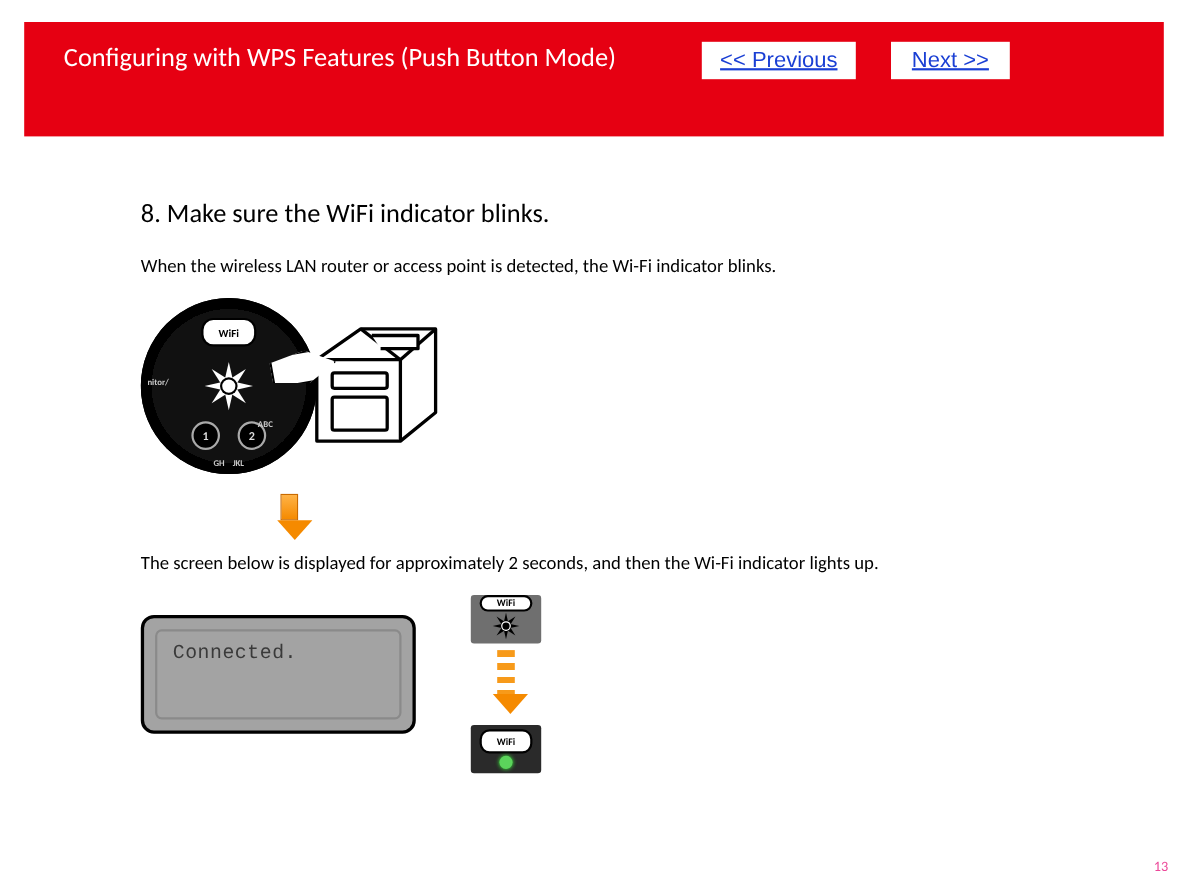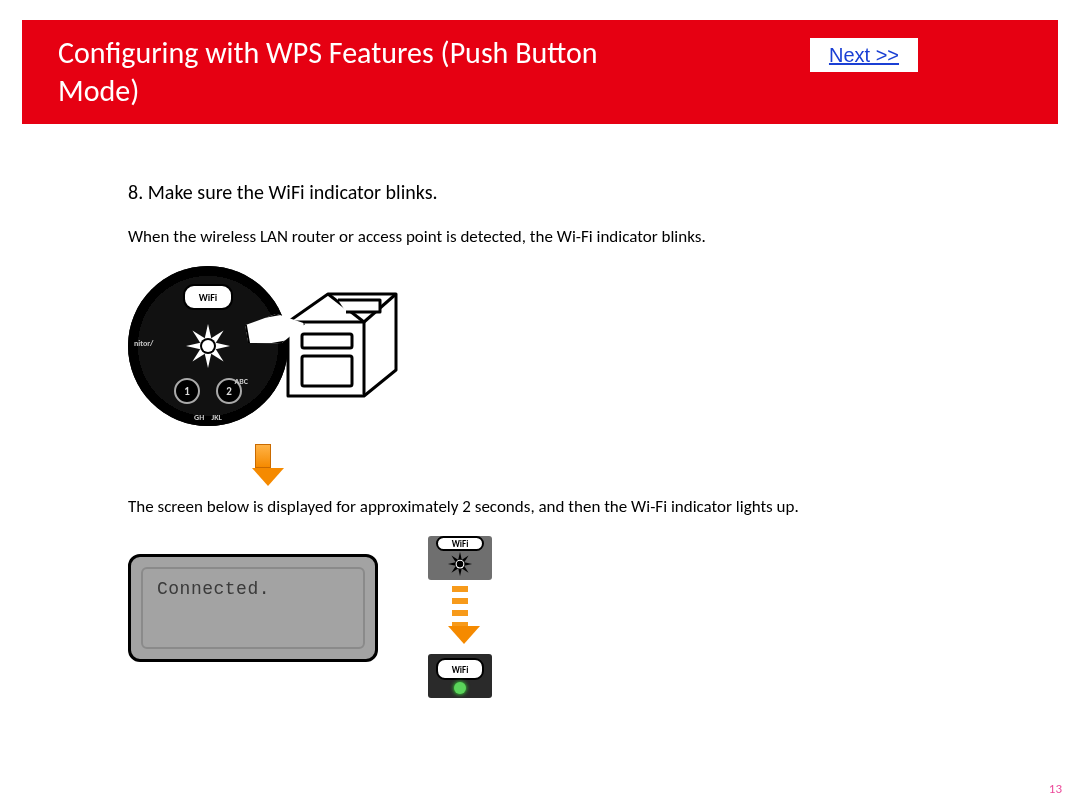--- a/index.html
+++ b/index.html
@@ -21,21 +21,21 @@
   .banner {
     position: absolute;
     left: 22px; top: 20px;
     width: 1036px; height: 104px;
     background: #e60012;
     box-sizing: border-box;
     padding: 14px 24px 0 36px;
   }
   .banner-title {
     color: #ffffff;
-    font-size: 30px;
+    font-size: 24px;
     line-height: 38px;
     font-weight: 400;
     max-width: 570px;
   }
   .nav-btn {
     position: absolute;
     top: 18px;
     height: 34px;
     background: #ffffff;
     color: #1a3fd4;
@@ -50,21 +50,21 @@
   .nav-prev { left: 616px; width: 140px; }
   .nav-next { left: 788px; width: 108px; }
 
   
   .content {
     position: absolute;
     left: 128px; top: 180px;
     width: 830px;
   }
   .step-heading {
-    font-size: 20px;
+    font-size: 24px;
     font-weight: 400;
     margin: 0 0 22px 0;
   }
   .para {
     font-size: 17px;
     line-height: 22px;
     margin: 0 0 18px 0;
   }
   .note .para { margin-top: 28px; }
 
@@ -244,20 +244,21 @@
   }
 </style>
 </head>
 <body>
 
 <div class="page">
 
   <div class="banner">
     <div class="banner-title">Configuring with WPS Features (Push Button Mode)</div>
 
+    <button class="nav-btn nav-prev">&lt;&lt; Previous</button>
     <button class="nav-btn nav-next">Next &gt;&gt;</button>
   </div>
 
   <div class="content">
 
     <h2 class="step-heading">8. Make sure the WiFi indicator blinks.</h2>
 
     <p class="para">When the wireless LAN router or access point is detected, the Wi-Fi indicator blinks.</p>
 
     <div class="fig1">

